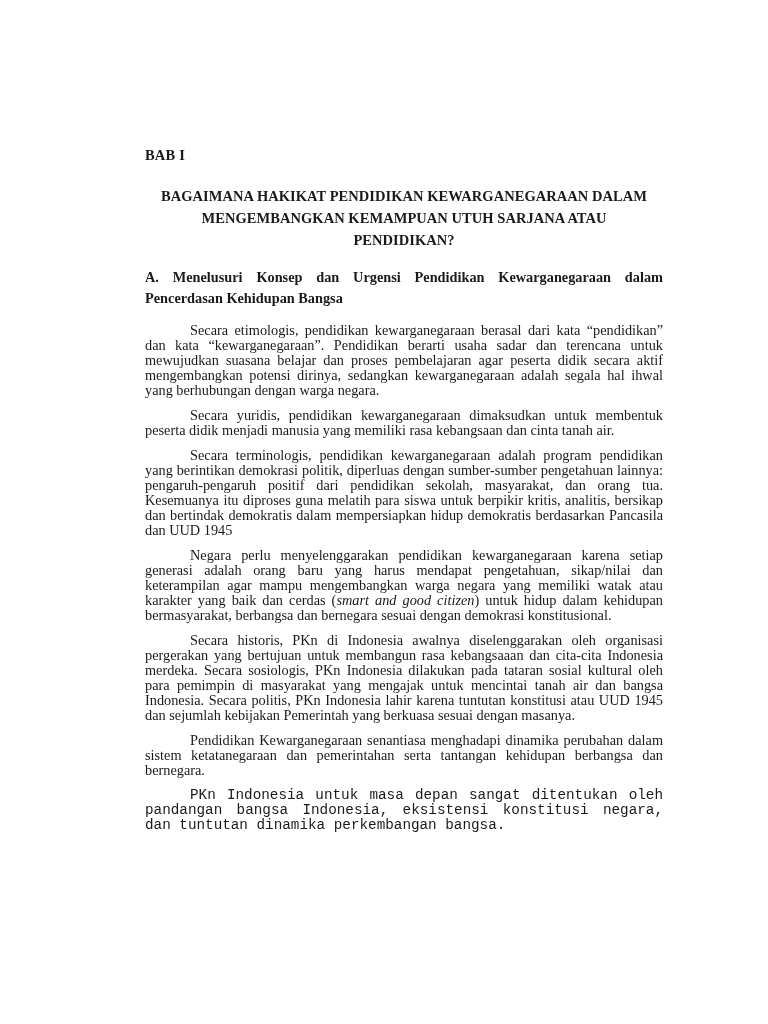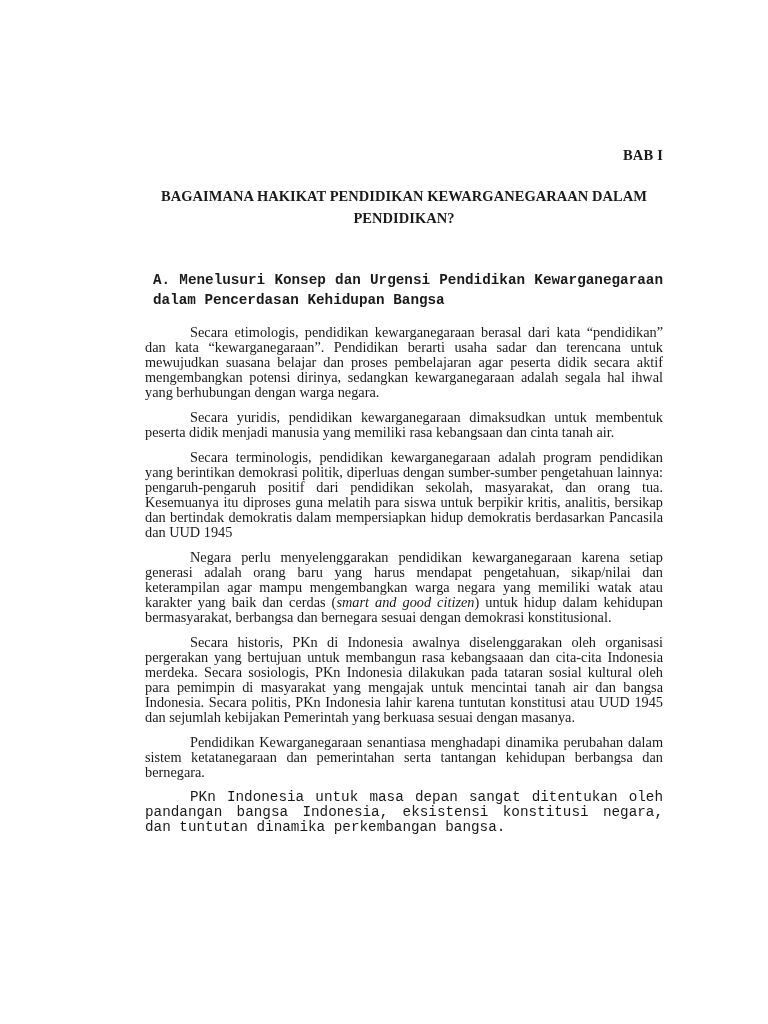--- a/index.html
+++ b/index.html
@@ -25,49 +25,48 @@
 
   .content {
     position: absolute;
     left: 145px;
     top: 146px;
     width: 518px;
   }
 
   
   .chapter-label {
-    text-align: right;
+    text-align: left;
     font-weight: bold;
     font-size: 14.5px;
     letter-spacing: 0.2px;
     margin: 0 0 22px 0;
     line-height: 1.25;
   }
 
   .chapter-title {
     text-align: center;
     font-weight: bold;
     font-size: 14.5px;
     line-height: 1.5;
-    margin: 0 0 40px 0;
+    margin: 0 0 16px 0;
     letter-spacing: 0.05px;
   }
   .chapter-title .ttl-line {
     display: block;
   }
 
   
   .section-heading {
     font-weight: bold;
     font-size: 14.3px;
     line-height: 1.45;
     text-align: justify;
     text-align-last: left;
-    margin: 0 0 14px 8px;
-    font-family: Liberation Mono, monospace;
+    margin: 0 0 14px 0;
   }
 
   
   .para {
     font-size: 14.3px;
     line-height: 15px;
     text-align: justify;
     text-align-last: left;
     text-indent: 45px;
     margin: 0 0 10px 0;
@@ -85,20 +84,21 @@
 </head>
 <body>
 
 <div class="page">
   <div class="content">
 
     <div class="chapter-label">BAB I</div>
 
     <div class="chapter-title">
       <span class="ttl-line">BAGAIMANA HAKIKAT PENDIDIKAN KEWARGANEGARAAN DALAM</span>
+      <span class="ttl-line">MENGEMBANGKAN KEMAMPUAN UTUH SARJANA ATAU</span>
       <span class="ttl-line">PENDIDIKAN?</span>
     </div>
 
     <div class="section-heading">A. Menelusuri Konsep dan Urgensi Pendidikan Kewarganegaraan dalam Pencerdasan Kehidupan Bangsa</div>
 
     <p class="para">Secara etimologis, pendidikan kewarganegaraan berasal dari kata “pendidikan” dan kata “kewarganegaraan”. Pendidikan berarti usaha sadar dan terencana untuk mewujudkan suasana belajar dan proses pembelajaran agar peserta didik secara aktif mengembangkan potensi dirinya, sedangkan kewarganegaraan adalah segala hal ihwal yang berhubungan dengan warga negara.</p>
 
     <p class="para">Secara yuridis, pendidikan kewarganegaraan dimaksudkan untuk membentuk peserta didik menjadi manusia yang memiliki rasa kebangsaan dan cinta tanah air.</p>
 
     <p class="para">Secara terminologis, pendidikan kewarganegaraan adalah program pendidikan yang berintikan demokrasi politik, diperluas dengan sumber-sumber pengetahuan lainnya: pengaruh-pengaruh positif dari pendidikan sekolah, masyarakat, dan orang tua. Kesemuanya itu diproses guna melatih para siswa untuk berpikir kritis, analitis, bersikap dan bertindak demokratis dalam mempersiapkan hidup demokratis berdasarkan Pancasila dan UUD 1945</p>

